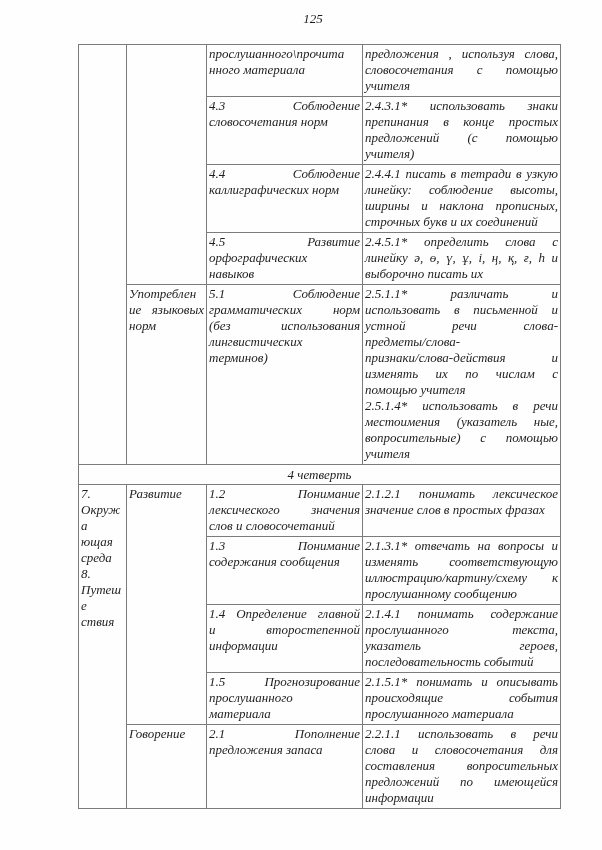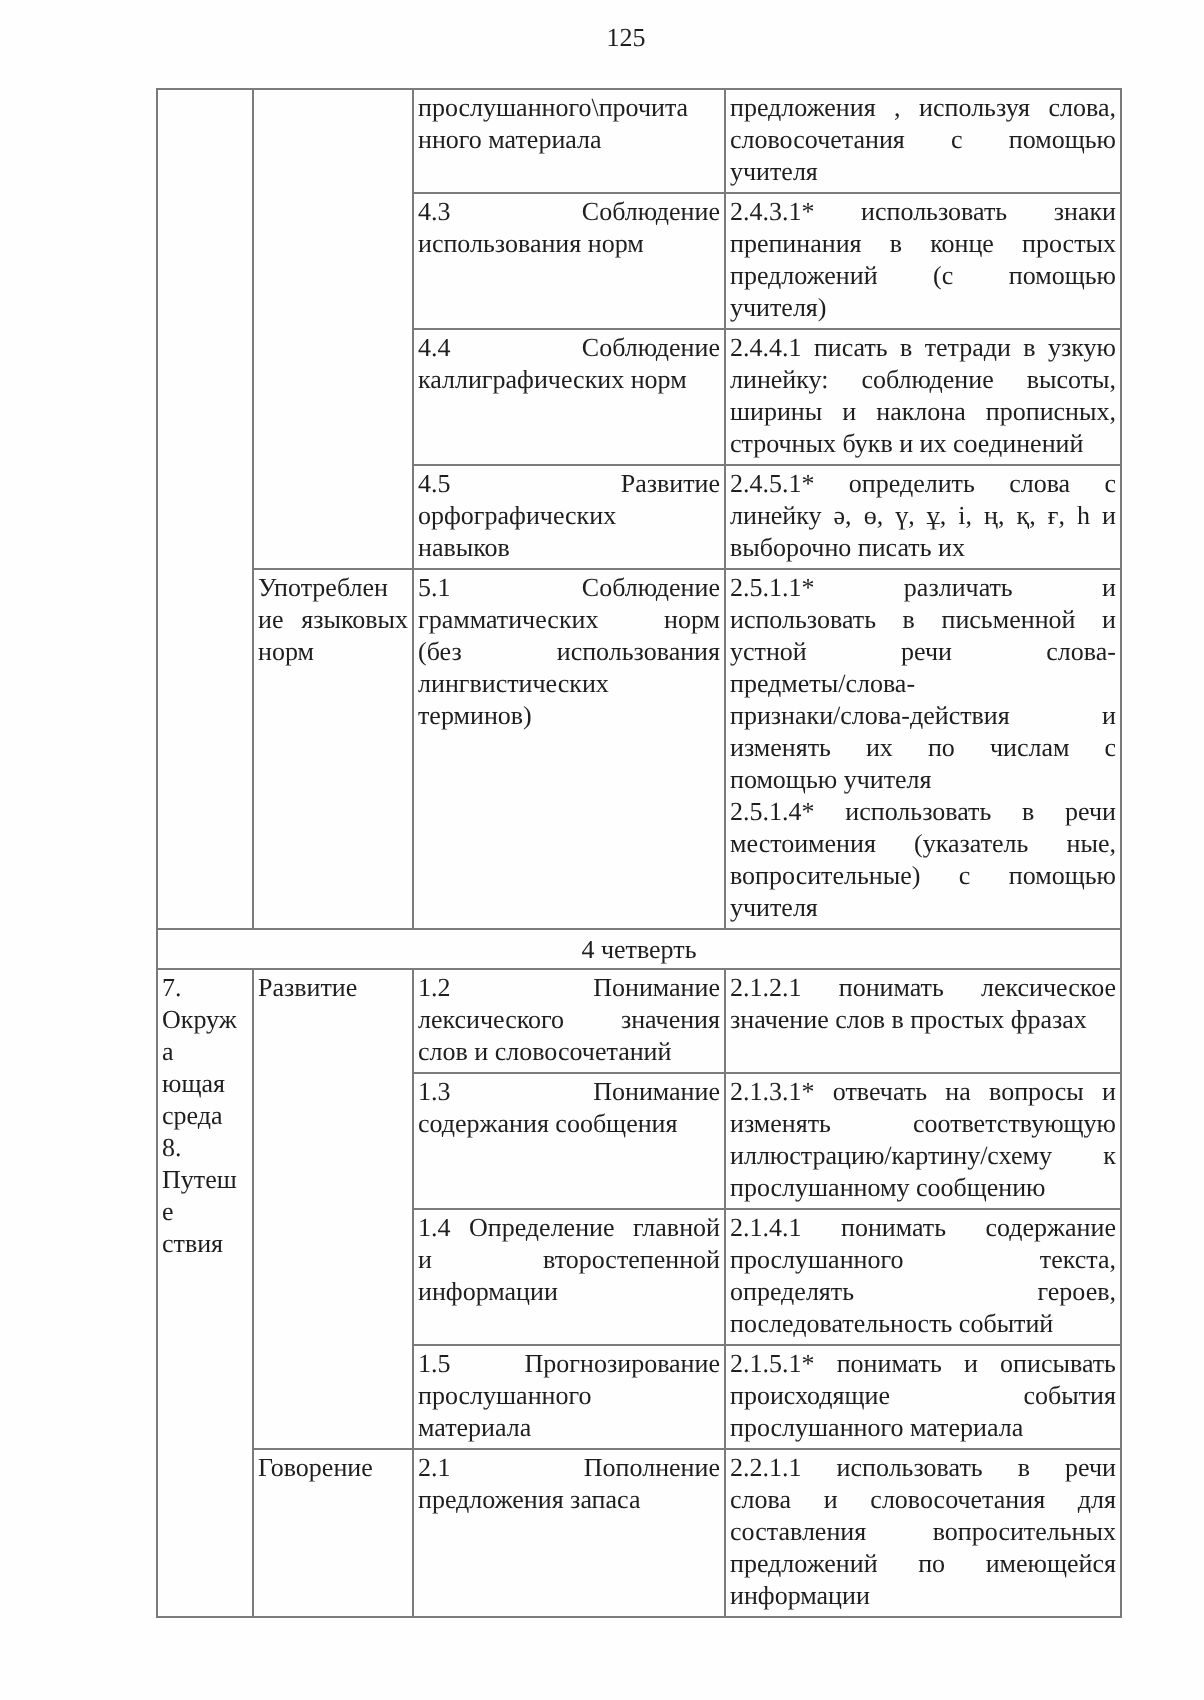--- a/index.html
+++ b/index.html
@@ -8,20 +8,21 @@
     background: #ffffff;
   }
   .page {
     position: relative;
     width: 602px;
     height: 850px;
     background: #fefefe;
     font-family: "Liberation Serif", "DejaVu Serif", serif;
     color: #1e1e1e;
     overflow: hidden;
+    font-style: italic;
   }
   .pagenum {
     position: absolute;
     top: 11px;
     left: 12px;
     width: 602px;
     text-align: center;
     font-size: 13px;
     line-height: 15px;
   }
@@ -87,21 +88,21 @@
               <div class="ln">предложения , используя слова,</div>
               <div class="ln">словосочетания с помощью</div>
               <div class="ln end">учителя</div>
             </div>
           </td>
         </tr>
         <tr>
           <td>
             <div class="para">
               <div class="ln">4.3 Соблюдение</div>
-              <div class="ln end">использования норм</div>
+              <div class="ln end">словосочетания норм</div>
             </div>
           </td>
           <td>
             <div class="para">
               <div class="ln">2.4.3.1* использовать знаки</div>
               <div class="ln">препинания в конце простых</div>
               <div class="ln">предложений (с помощью</div>
               <div class="ln end">учителя)</div>
             </div>
           </td>
@@ -228,21 +229,21 @@
             <div class="para">
               <div class="ln">1.4 Определение главной</div>
               <div class="ln">и второстепенной</div>
               <div class="ln end">информации</div>
             </div>
           </td>
           <td>
             <div class="para">
               <div class="ln">2.1.4.1 понимать содержание</div>
               <div class="ln">прослушанного текста,</div>
-              <div class="ln">определять героев,</div>
+              <div class="ln">указатель героев,</div>
               <div class="ln end">последовательность событий</div>
             </div>
           </td>
         </tr>
         <tr>
           <td>
             <div class="para">
               <div class="ln">1.5 Прогнозирование</div>
               <div class="ln">прослушанного</div>
               <div class="ln end">материала</div>

